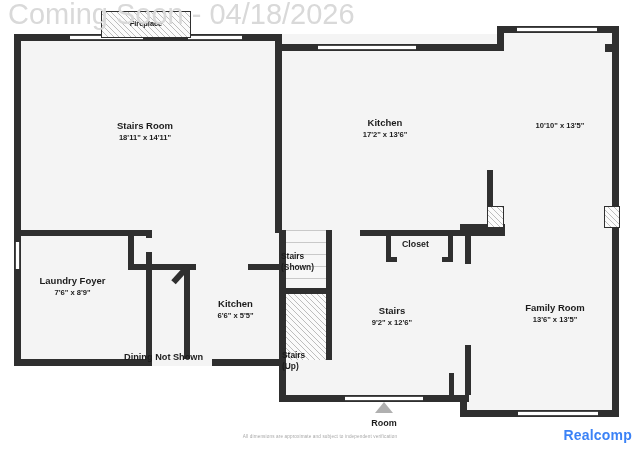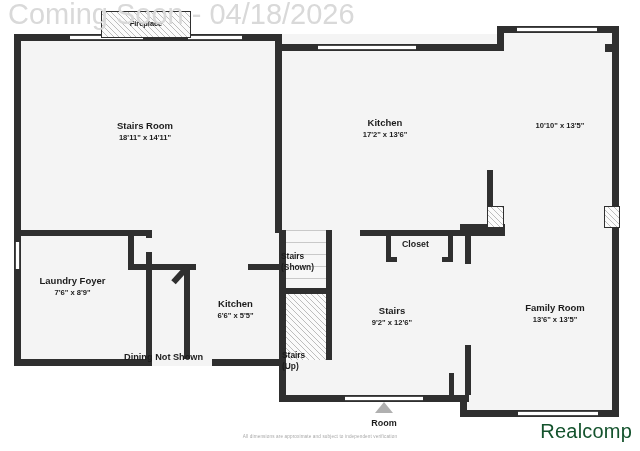--- a/index.html
+++ b/index.html
@@ -28,23 +28,23 @@
     color: #d9d9d9;
     letter-spacing: 0px;
     white-space: nowrap;
     z-index: 40;
     font-family: "Liberation Sans", sans-serif;
   }
   .watermark-brand {
     position: absolute;
     right: 8px;
     bottom: 8px;
-    font-size: 20px;
-    font-weight: 400;
-    color: #14532d;
+    font-size: 14px;
+    font-weight: 700;
+    color: #3b82f6;
     letter-spacing: 0.2px;
     z-index: 40;
   }
   .disclaimer {
     position: absolute;
     left: 0;
     right: 0;
     bottom: 12px;
     text-align: center;
     font-size: 4.6px;

